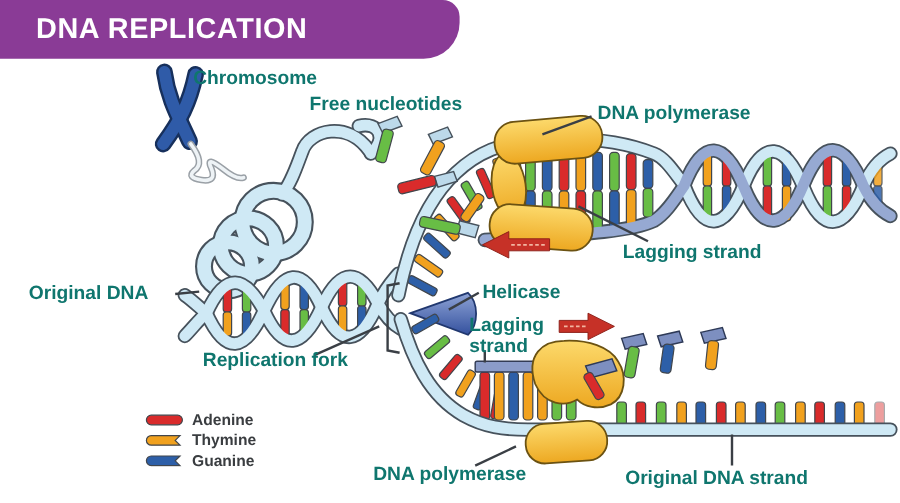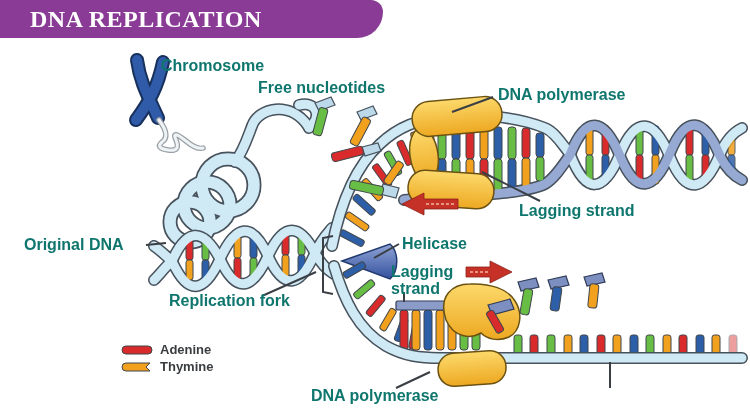--- a/index.html
+++ b/index.html
@@ -1,20 +1,20 @@
 <!DOCTYPE html>
 <html style="--cA: #d92b2b; --cT: #f1a11e; --cC: #68bd45; --cG: #2d5fa8; --bb: #cfe9f5; --bb2: #96a9d2; --arrow: #c63127; --purple: #8a3b96; --primer: #8b9cc9;"><head>
 <meta charset="utf-8">
 <style>
   html,body{margin:0;padding:0;background:#fff;}
   .stage{position:relative;width:750px;height:419px;background:#ffffff;overflow:hidden;
          font-family:"Liberation Sans",sans-serif;}
   .stage svg.art{position:absolute;left:0;top:0;}
-  .hdr{position:absolute;left:0;top:0;width:383px;height:38px;background:var(--purple,#8a3b96);
-       border-radius:0 14px 30px 0;display:flex;align-items:center;font-family:Liberation Serif, serif;}
+  .hdr{position:absolute;left:0;top:0;width:383px;height:49px;background:var(--purple,#8a3b96);
+       border-radius:0 14px 30px 0;display:flex;align-items:center;}
   .hdr span{color:#fff;font-weight:bold;font-size:24px;letter-spacing:.5px;padding-left:30px;}
   .lbl{position:absolute;font-weight:bold;font-size:16px;color:#0f766e;white-space:nowrap;line-height:17px;}
   .legend{position:absolute;left:120px;top:341px;}
   .lrow{display:flex;align-items:center;height:17px;}
   .lrow svg{margin-right:6px;flex:0 0 auto;}
   .lrow .ltxt{font-size:13px;font-weight:bold;color:#3a3d40;}
   
   .bA{fill:var(--cA)} .bT{fill:var(--cT)} .bC{fill:var(--cC)} .bG{fill:var(--cG)}
   .bar{stroke:#41464c;stroke-width:1;}
   .bb-o{stroke:#47525c;stroke-width:12;fill:none;stroke-linecap:round;}
@@ -257,29 +257,36 @@
   <div class="lbl" style="left:498px;top:86px;">DNA polymerase</div>
   <div class="lbl" style="left:519px;top:202px;">Lagging strand</div>
   <div class="lbl" style="left:402px;top:235px;">Helicase</div>
   <div class="lbl" style="left:391px;top:263px;">
     <div>Lagging</div>
     <div>strand</div>
   </div>
   <div class="lbl" style="left:169px;top:292px;">Replication fork</div>
   <div class="lbl" style="left:24px;top:236px;">Original DNA</div>
   <div class="lbl" style="left:311px;top:387px;">DNA polymerase</div>
+  <div class="lbl" style="left:521px;top:390px;">Original DNA strand</div>
 
   <div class="legend">
     <div class="lrow">
       <svg width="34" height="10">
           <path d="M6,1 h22 a4,4 0 0 1 0,8 h-22 a4,4 0 0 1 0,-8 z" stroke="#41464c" stroke-width="1" fill="#d92b2b"></path>
         </svg>
       <span class="ltxt">Adenine</span>
     </div>
     <div class="lrow">
       <svg width="34" height="10">
           <path d="M6,1 h24 l-4,4 l4,4 h-24 a4,4 0 0 1 0,-8 z" stroke="#41464c" stroke-width="1" fill="#f1a11e"></path>
         </svg>
       <span class="ltxt">Thymine</span>
     </div>
+    <div class="lrow">
+      <svg width="34" height="10">
+          <path d="M6,1 h24 l-4,4 l4,4 h-24 a4,4 0 0 1 0,-8 z" stroke="#41464c" stroke-width="1" fill="#2d5fa8"></path>
+        </svg>
+      <span class="ltxt">Guanine</span>
+    </div>
   </div>
 
 </div>
 
 </body></html>

